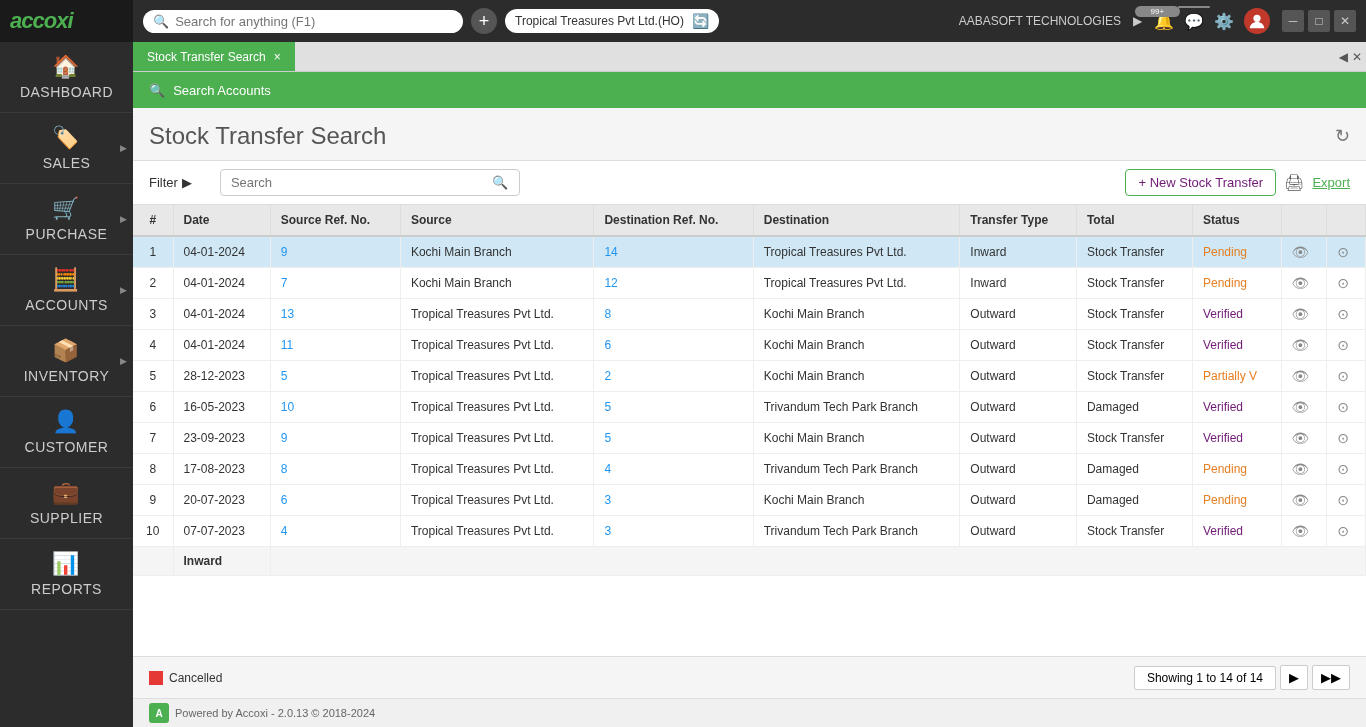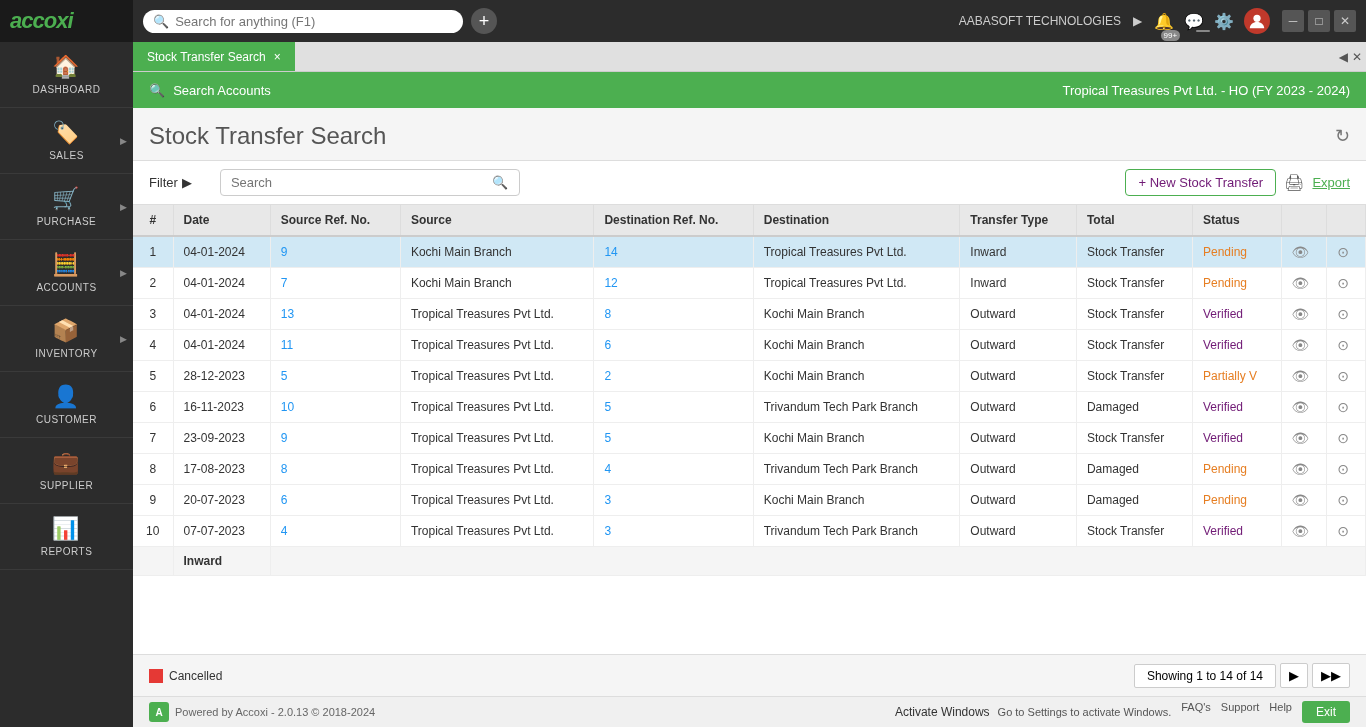--- a/index.html
+++ b/index.html
@@ -49,21 +49,21 @@
     }
     .sidebar-item .icon { font-size: 22px; }
     .sidebar-item .arrow {
       position: absolute;
       right: 6px;
       top: 50%;
       transform: translateY(-50%);
       font-size: 9px;
       color: #888;
     }
-    .sidebar-item .label { text-align: center; letter-spacing: 0.5px; font-size: 10px; text-transform: uppercase; }
+    .sidebar-item .label { text-align: center; letter-spacing: 0.5px; font-size: 14px; text-transform: uppercase; }
 
     
     .main {
       flex: 1;
       display: flex;
       flex-direction: column;
       height: 727px;
       overflow: hidden;
     }
 
@@ -134,24 +134,23 @@
     .topbar-icons { display: flex; align-items: center; gap: 10px; }
     .topbar-icon { color: #ccc; font-size: 16px; cursor: pointer; position: relative; }
     .topbar-badge {
       position: absolute;
       top: -6px;
       right: -6px;
       background: #888;
       color: #fff;
       font-size: 8px;
       border-radius: 8px;
-      padding: 1px 3px;
+      padding: 1px 16px;
       min-width: 14px;
       text-align: center;
-      margin-top: 24px;
     }
     .avatar { width: 26px; height: 26px; border-radius: 50%; background: #c0392b; display: flex; align-items: center; justify-content: center; }
     .avatar svg { width: 18px; height: 18px; }
     .win-controls { display: flex; gap: 4px; }
     .win-btn { background: #555; border: none; color: #ccc; width: 22px; height: 22px; display: flex; align-items: center; justify-content: center; font-size: 12px; cursor: pointer; border-radius: 2px; }
 
     
     .tab-bar {
       background: #e0e0e0;
       display: flex;
@@ -402,20 +401,24 @@
 </div>
 
 <div class="main">
 
   <div class="topbar">
     <div class="search-global">
       <span>🔍</span>
       <input type="text" placeholder="Search for anything (F1)" style="">
     </div>
     <button class="topbar-add-btn">+</button>
+    <div class="company-selector">
+      <span>Tropical Treasures Pvt Ltd.(HO)</span>
+      <span class="refresh-icon">🔄</span>
+    </div>
     <div class="topbar-right">
       <span class="company-name-top">AABASOFT TECHNOLOGIES</span>
       <span style="color:#ccc">▶</span>
       <div class="topbar-icons">
         <div class="topbar-icon" style="position:relative">
           🔔
           <span class="topbar-badge">99+</span>
         </div>
         <div class="topbar-icon" style="position:relative">
           💬
@@ -444,21 +447,20 @@
     </div>
     <div class="tab-controls">
       <button class="tab-ctrl-btn">◀</button>
       <button class="tab-ctrl-btn">✕</button>
     </div>
   </div>
 
   <div class="green-header">
     <span>🔍</span>
     <span>Search Accounts</span>
-    <span class="right">Tropical Treasures Pvt Ltd. - HO (FY 2023 - 2024)</span>
   </div>
 
   <div class="page-header">
     <span class="page-title">Stock Transfer Search</span>
     <button class="refresh-btn">↻</button>
   </div>
 
   <div class="action-bar">
     <button class="filter-btn">
       <span>Filter</span>
@@ -557,21 +559,21 @@
       <td class="link">2</td>
       <td>Kochi Main Branch</td>
       <td>Outward</td>
       <td>Stock Transfer</td>
       <td class="status-partial">Partially V</td>
       <td><span class="action-icon">👁</span></td>
       <td><span class="action-icon">⊙</span></td>
     </tr>
           <tr>
       <td class="num">6</td>
-      <td>16-11-2023</td>
+      <td>16-05-2023</td>
       <td class="link">10</td>
       <td>Tropical Treasures Pvt Ltd.</td>
       <td class="link">5</td>
       <td>Trivandum Tech Park Branch</td>
       <td>Outward</td>
       <td>Damaged</td>
       <td class="status-verified">Verified</td>
       <td><span class="action-icon">👁</span></td>
       <td><span class="action-icon">⊙</span></td>
     </tr>
@@ -646,26 +648,14 @@
       <button class="page-btn">▶</button>
       <button class="page-btn">▶▶</button>
     </div>
   </div>
 
   <div class="bottom-bar">
     <div class="powered-logo">
       <div class="powered-icon">A</div>
       <span>Powered by Accoxi - 2.0.13 © 2018-2024</span>
     </div>
-    <div class="bottom-bar-right">
-      <div style="margin-left:auto; color:#555; font-size:12px; display:flex; gap:8px; align-items:center;">
-        <span style="color:#333; font-size:12px;">Activate Windows</span>
-        <span style="color:#555; font-size:11px;">Go to Settings to activate Windows.</span>
-      </div>
-      <span style="cursor:pointer; color:#555;">FAQ's</span>
-      <span style="cursor:pointer; color:#555;">Support</span>
-      <span style="cursor:pointer; color:#555;">Help</span>
-      <button class="exit-btn">
-        <span>Exit</span>
-      </button>
-    </div>
   </div>
 </div>
 
 </body></html>

